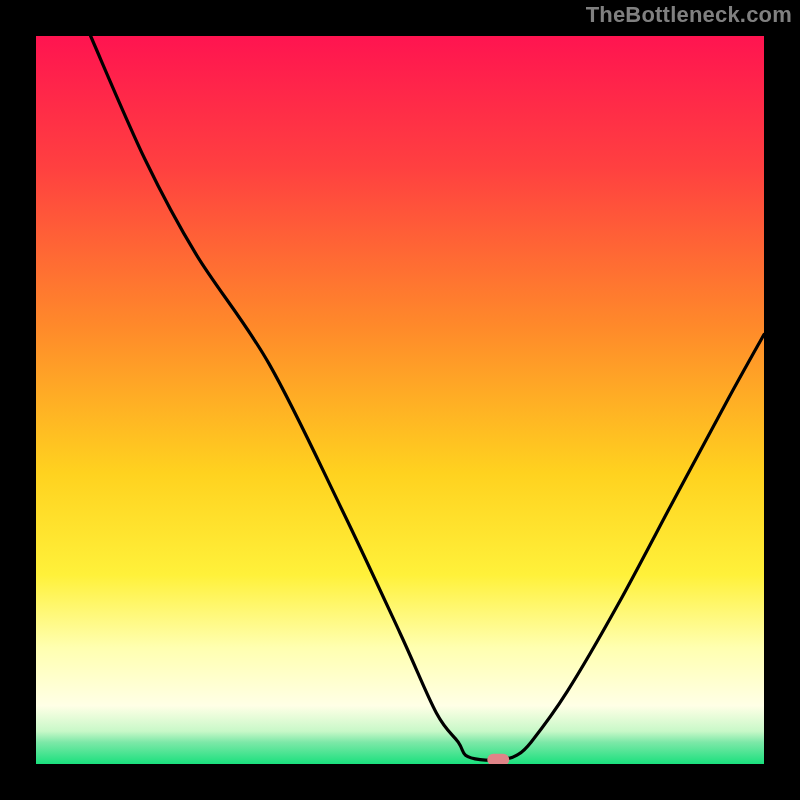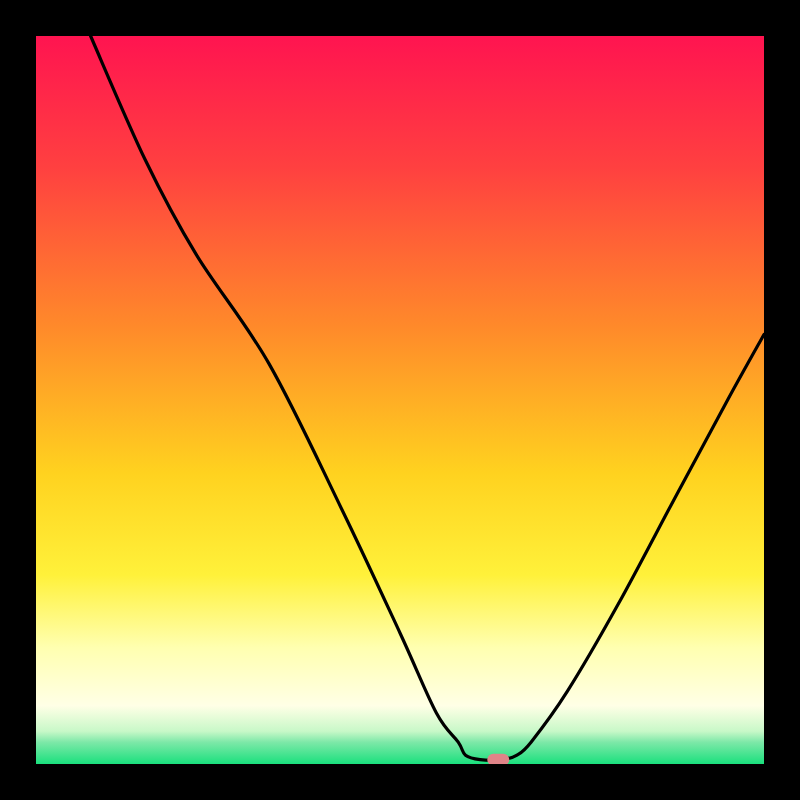--- a/index.html
+++ b/index.html
@@ -23,20 +23,21 @@
     font-size: 22px;
     font-weight: 600;
     color: #808080;
     letter-spacing: 0.2px;
   }
 </style>
 </head>
 <body>
 
 <div class="chart-wrap">
+  <div class="watermark">TheBottleneck.com</div>
 
   <svg id="chart-svg" width="800" height="800" viewBox="0 0 800 800">
     <defs>
       <linearGradient id="bg-grad" x1="0" y1="0" x2="0" y2="1">
           <stop offset="0%" stop-color="#ff1450"></stop>
           <stop offset="18%" stop-color="#ff4040"></stop>
           <stop offset="40%" stop-color="#ff8a2a"></stop>
           <stop offset="60%" stop-color="#ffd21f"></stop>
           <stop offset="74%" stop-color="#fff13a"></stop>
           <stop offset="84%" stop-color="#ffffb0"></stop>

